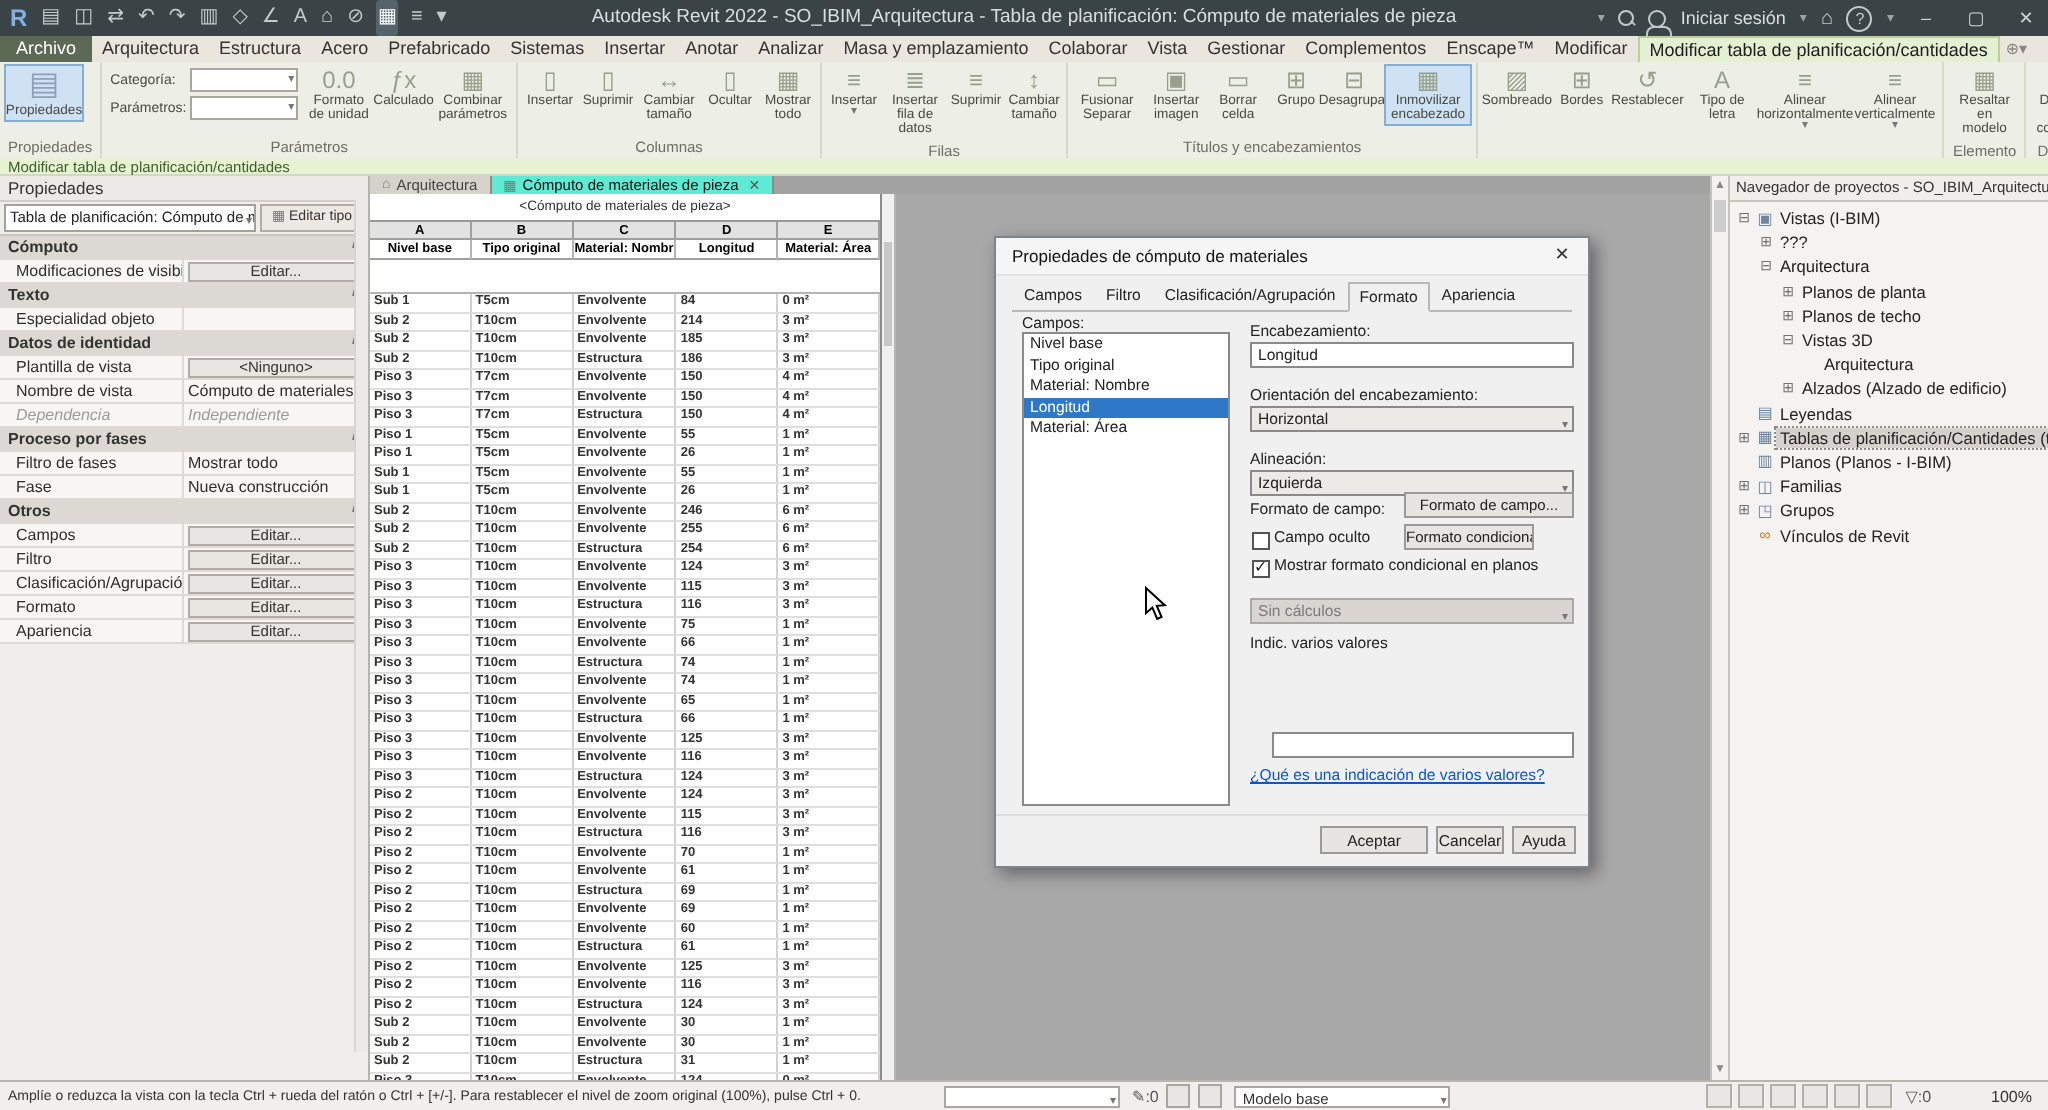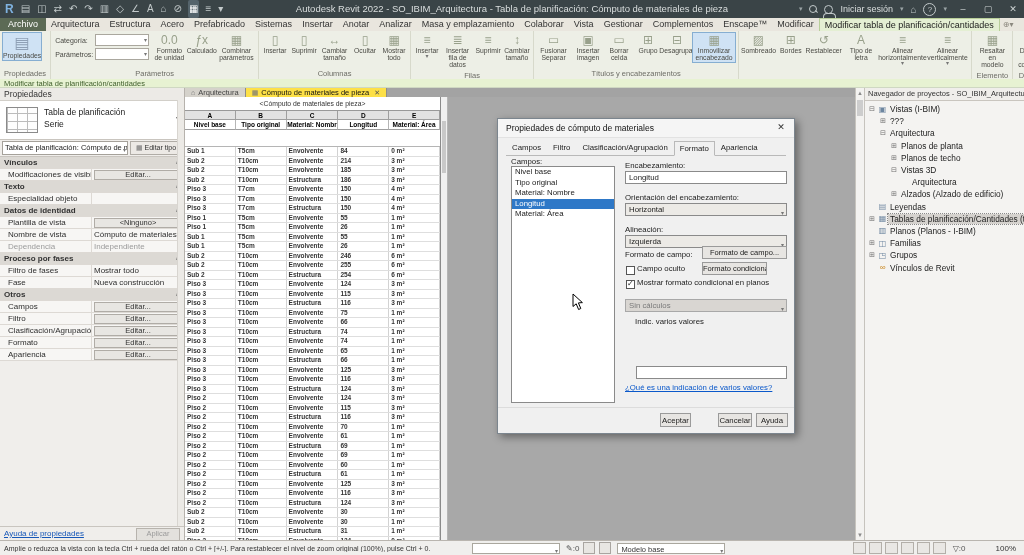--- a/index.html
+++ b/index.html
@@ -61,30 +61,30 @@
   .tselect{flex:1;height:12px;background:#fff;border:1px solid #a5a19a;font-size:7.5px;line-height:12px;padding-left:2px;white-space:nowrap;overflow:hidden;position:relative;color:#222;}
   .tselect .carr{top:2px;}
   .etbtn{width:50px;height:12px;background:#ece9e5;border:1px solid #b0aca6;font-size:7px;line-height:11px;text-align:center;color:#333;white-space:nowrap;overflow:hidden;}
   .pgrid{}
   .prow{height:11px;display:flex;border-bottom:1px solid #ddd9d4;font-size:8px;line-height:11px;color:#2e2e2e;background:#f7f6f4;}
   .prow.psec{background:#dcd9d4;font-weight:bold;justify-content:space-between;padding:0 4px;color:#333;}
   .pchev{font-size:6px;color:#777;}
   .plab{width:92px;padding-left:8px;border-right:1px solid #ddd9d4;white-space:nowrap;overflow:hidden;box-sizing:border-box;}
   .pval{flex:1;padding:0 2px;white-space:nowrap;overflow:hidden;}
   .pval .pbtn{display:block;height:8px;line-height:8px;margin-top:1px;background:#e8e6e2;border:1px solid #b0aca6;font-size:7.5px;text-align:center;color:#333;}
-  .prow.muted .plab,.prow.muted .pval{color:#9b9b9b;}
+  .prow.muted .plab,.prow.muted .pval{color:#9b9b9b;font-style:italic;}
   .pscroll{position:absolute;right:0;top:12px;bottom:14px;width:6px;background:#eceae6;border-left:1px solid #d8d5d0;}
   .pfoot{position:absolute;left:0;bottom:0;width:100%;height:14px;background:#f0eeeb;border-top:1px solid #c9c5bf;box-sizing:border-box;}
   .phelp{position:absolute;left:4px;top:2px;font-size:8px;color:#1657b8;text-decoration:underline;}
   .papply{position:absolute;right:4px;top:1px;width:42px;height:11px;background:#e3e1dd;border:1px solid #b7b3ad;color:#9b9b9b;font-size:7.5px;line-height:10px;text-align:center;}
   
   .center{width:670px;display:flex;flex-direction:column;}
   .viewtabs{height:12px;background:#a3a3a3;display:flex;align-items:stretch;}
   .vtab{display:flex;align-items:center;gap:3px;padding:0 6px;font-size:7.5px;color:#444;background:#d5d2cb;border-right:1px solid #8f8c86;white-space:nowrap;}
-  .vtab.vactive{background:#fde047;color:#111;align-items:flex-end;}
+  .vtab.vactive{background:#5eead4;color:#111;align-items:flex-end;}
   .vtico{font-size:7px;color:#777;}
   .vtclose{font-size:7px;color:#555;margin-left:2px;}
   .centerbody{flex:1;display:flex;}
   .schedule{width:256px;background:#fff;border-right:1px solid #8a8a8a;box-sizing:border-box;overflow:hidden;display:flex;flex-direction:column;}
   .stitle{height:13px;line-height:13px;text-align:center;font-size:6.8px;color:#333;border-bottom:1px solid #999;}
   .sletters,.sheads{display:flex;}
   .sletters span{height:9px;line-height:9px;background:#e2e2e2;border-right:1px solid #9f9f9f;border-bottom:1px solid #9f9f9f;font-size:6.5px;font-weight:bold;text-align:center;box-sizing:border-box;}
   .sheads span{height:10px;line-height:10px;border-right:1px solid #b5b5b5;border-bottom:1px solid #9f9f9f;font-size:6.5px;font-weight:bold;text-align:center;box-sizing:border-box;white-space:nowrap;overflow:hidden;}
   .sblank{height:16px;border-bottom:1px solid #b5b5b5;}
   .srows{flex:1;overflow:hidden;}
@@ -378,40 +378,32 @@
     </div>
 
   <div class="modebar">
     <span>Modificar tabla de planificación/cantidades</span>
   </div>
 
   <div class="main">
 
     <div class="props">
       <div class="phead">Propiedades</div>
-      <div class="typebox">
-        <span class="typeicon"></span>
-        <div class="typetxt">
-          <div>Tabla de planificación</div>
-          <div>Serie</div>
-        </div>
-        <span class="typechev">▾</span>
-      </div>
       <div class="selrow">
         <div class="tselect">
           <span>Tabla de planificación: Cómputo de materia</span>
           <span class="carr">▾</span>
         </div>
         <div class="etbtn">
           <span style="color:#777;">▦ </span><span>Editar tipo</span>
         </div>
       </div>
       <div class="pgrid" id="pgrid">
           <div class="prow psec">
-            <span>Vínculos</span>
+            <span>Cómputo</span>
             <span class="pchev">∧</span>
           </div>
           <div class="prow">
             <div class="plab">Modificaciones de visibilida...</div>
             <div class="pval">
               <span class="pbtn">Editar...</span>
             </div>
           </div>
           <div class="prow psec">
             <span>Texto</span>
@@ -480,24 +472,20 @@
             </div>
           </div>
           <div class="prow">
             <div class="plab">Apariencia</div>
             <div class="pval">
               <span class="pbtn">Editar...</span>
             </div>
           </div>
         </div>
       <div class="pscroll"></div>
-      <div class="pfoot">
-        <span class="phelp">Ayuda de propiedades</span>
-        <span class="papply">Aplicar</span>
-      </div>
     </div>
 
     <div class="center">
       <div class="viewtabs" id="viewtabs">
           <div class="vtab">
             <span class="vtico">⌂</span>
             <span>Arquitectura</span>
           </div>
           <div class="vtab vactive">
             <span class="vtico">▦</span>
@@ -975,26 +963,26 @@
     <span class="dbtn" style="left:204px;top:143px;width:65px;">Formato condicional...</span>
 
     <span class="cb checked" style="left:128px;top:161px;"></span>
     <span class="dlabel" style="left:139px;top:159px;">Mostrar formato condicional en planos</span>
 
     <div class="dselect disabled" style="left:127px;top:180px;width:162px;">
       <span>Sin cálculos</span>
       <span class="carr">▾</span>
     </div>
 
-    <span class="dlabel" style="left:127px;top:198px;margin-left:10px;">Indic. varios valores</span>
+    <span class="dlabel" style="left:127px;top:198px;">Indic. varios valores</span>
     <input class="dinput" style="left: 138px; top: 247px; width: 151px;" value="">
     <span class="dlink">¿Qué es una indicación de varios valores?</span>
 
     <div class="dfoot">
-      <span class="dfbtn" style="left:162px;width:31px;">Aceptar</span>
+      <span class="dfbtn" style="left:162px;width:54px;">Aceptar</span>
       <span class="dfbtn" style="left:220px;width:34px;">Cancelar</span>
       <span class="dfbtn" style="left:258px;width:32px;">Ayuda</span>
     </div>
   </div>
 
   <svg class="cursor" width="12" height="18" viewBox="0 0 12 18">
     <path d="M1,1 L1,13.5 L4.2,10.8 L6.6,16.5 L8.8,15.5 L6.4,9.9 L10.4,9.6 Z" fill="#fff" stroke="#000" stroke-width="1"></path>
   </svg>
 </div>
 

